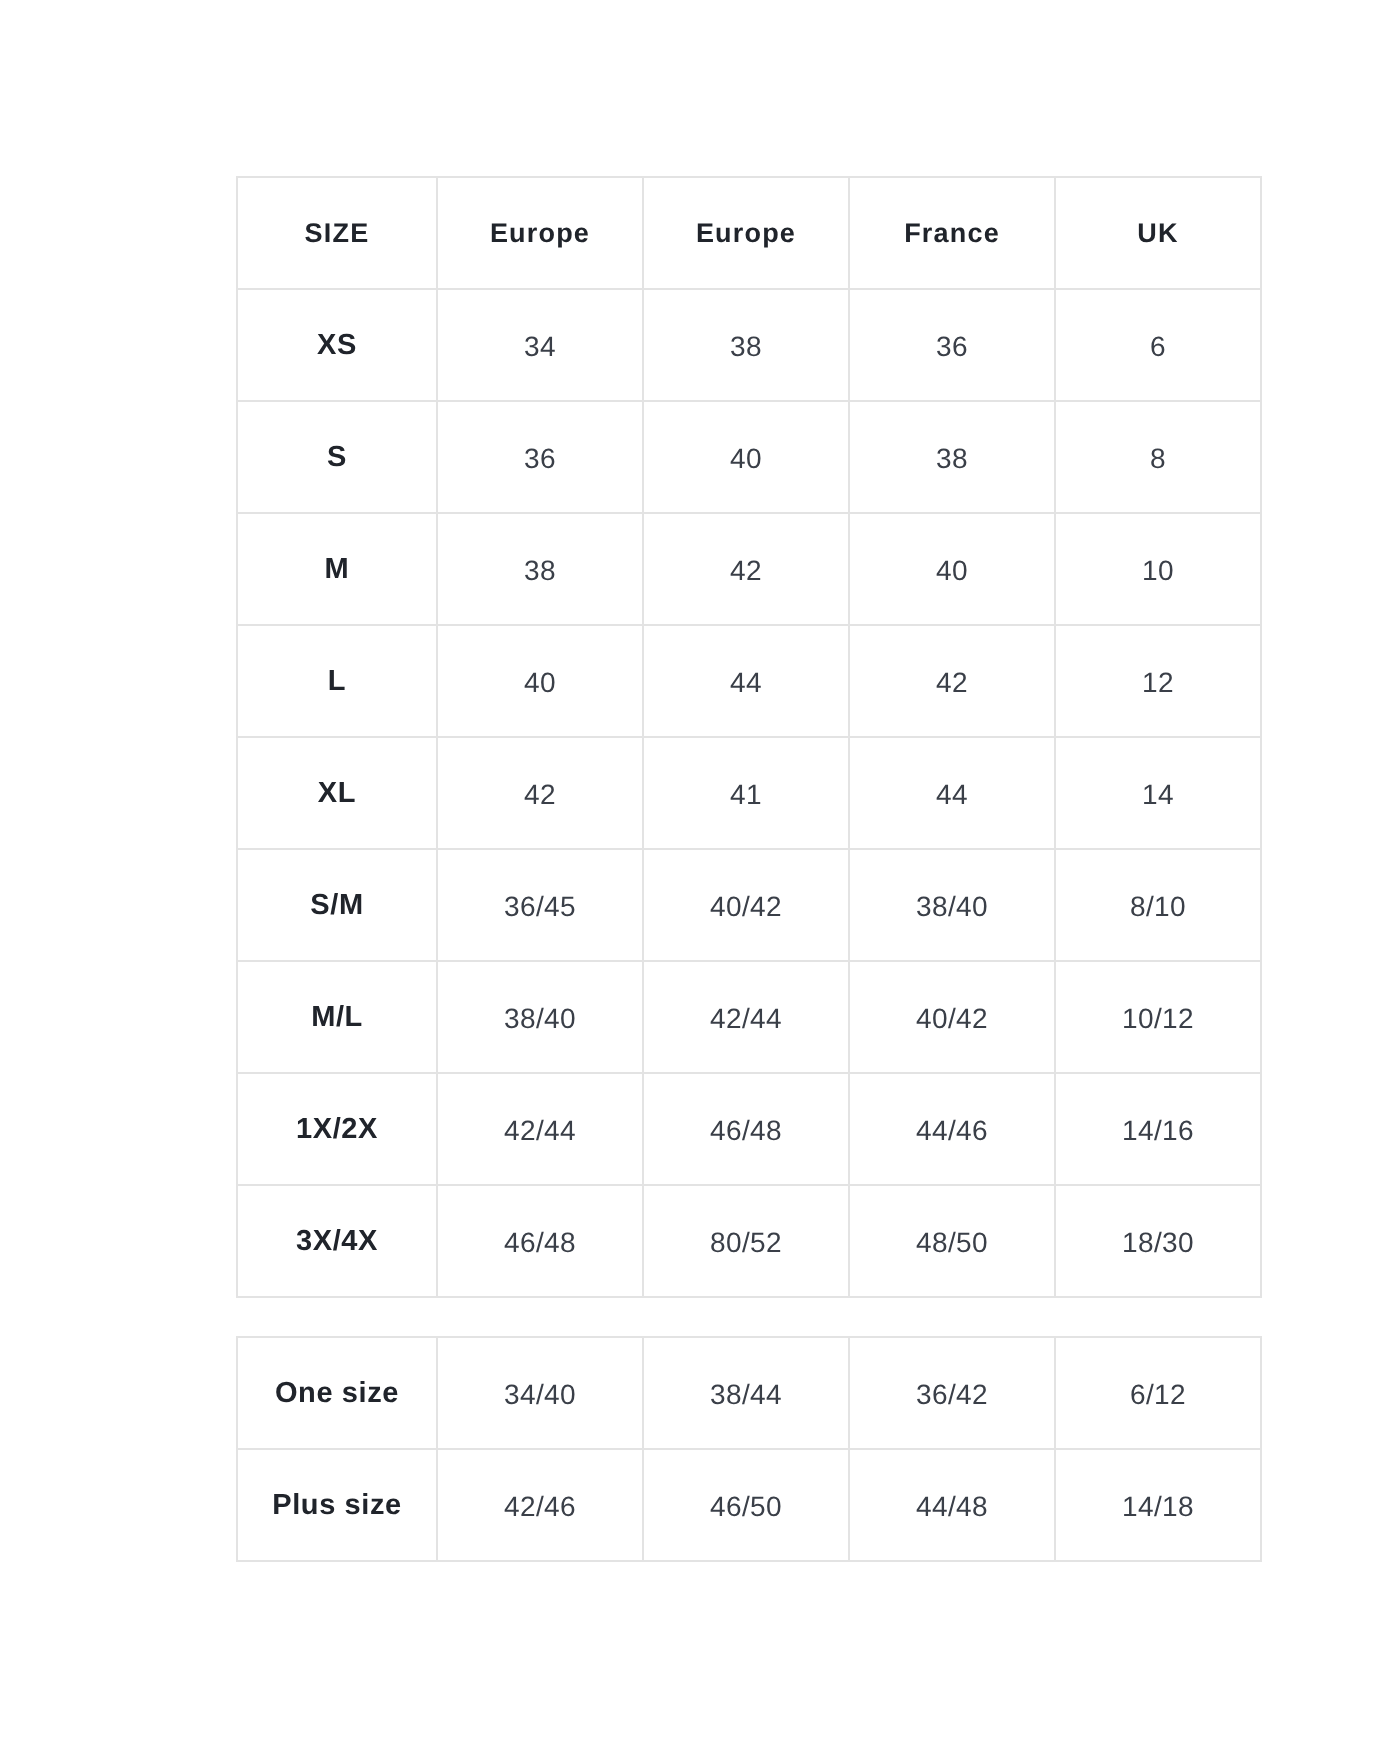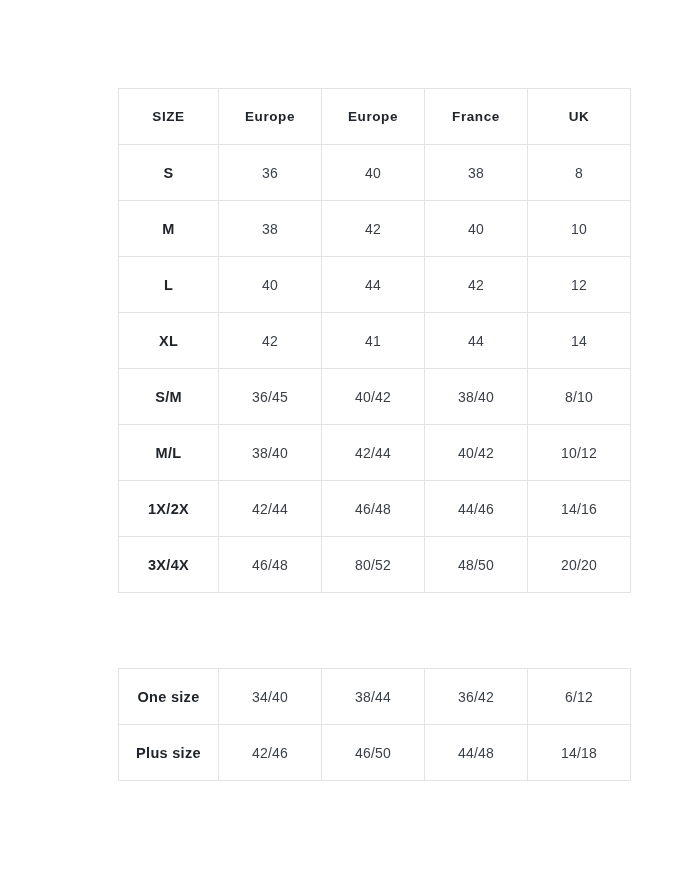--- a/index.html
+++ b/index.html
@@ -84,20 +84,27 @@
         <tr>
           <th>SIZE</th>
           <th>Europe</th>
           <th>Europe</th>
           <th>France</th>
           <th>UK</th>
         </tr>
       </thead>
       <tbody>
         <tr>
+          <td class="rowhead">XS</td>
+          <td>34</td>
+          <td>38</td>
+          <td>36</td>
+          <td>6</td>
+        </tr>
+        <tr>
           <td class="rowhead">S</td>
           <td>36</td>
           <td>40</td>
           <td>38</td>
           <td>8</td>
         </tr>
         <tr>
           <td class="rowhead">M</td>
           <td>38</td>
           <td>42</td>
@@ -137,21 +144,21 @@
           <td>42/44</td>
           <td>46/48</td>
           <td>44/46</td>
           <td>14/16</td>
         </tr>
         <tr>
           <td class="rowhead">3X/4X</td>
           <td>46/48</td>
           <td>80/52</td>
           <td>48/50</td>
-          <td>20/20</td>
+          <td>18/30</td>
         </tr>
       </tbody>
     </table>
   </div>
 
   <div class="table-wrap" id="extra-table-wrap">
     <table class="size-table">
       <colgroup>
         <col class="c0">
           <col class="c1">

